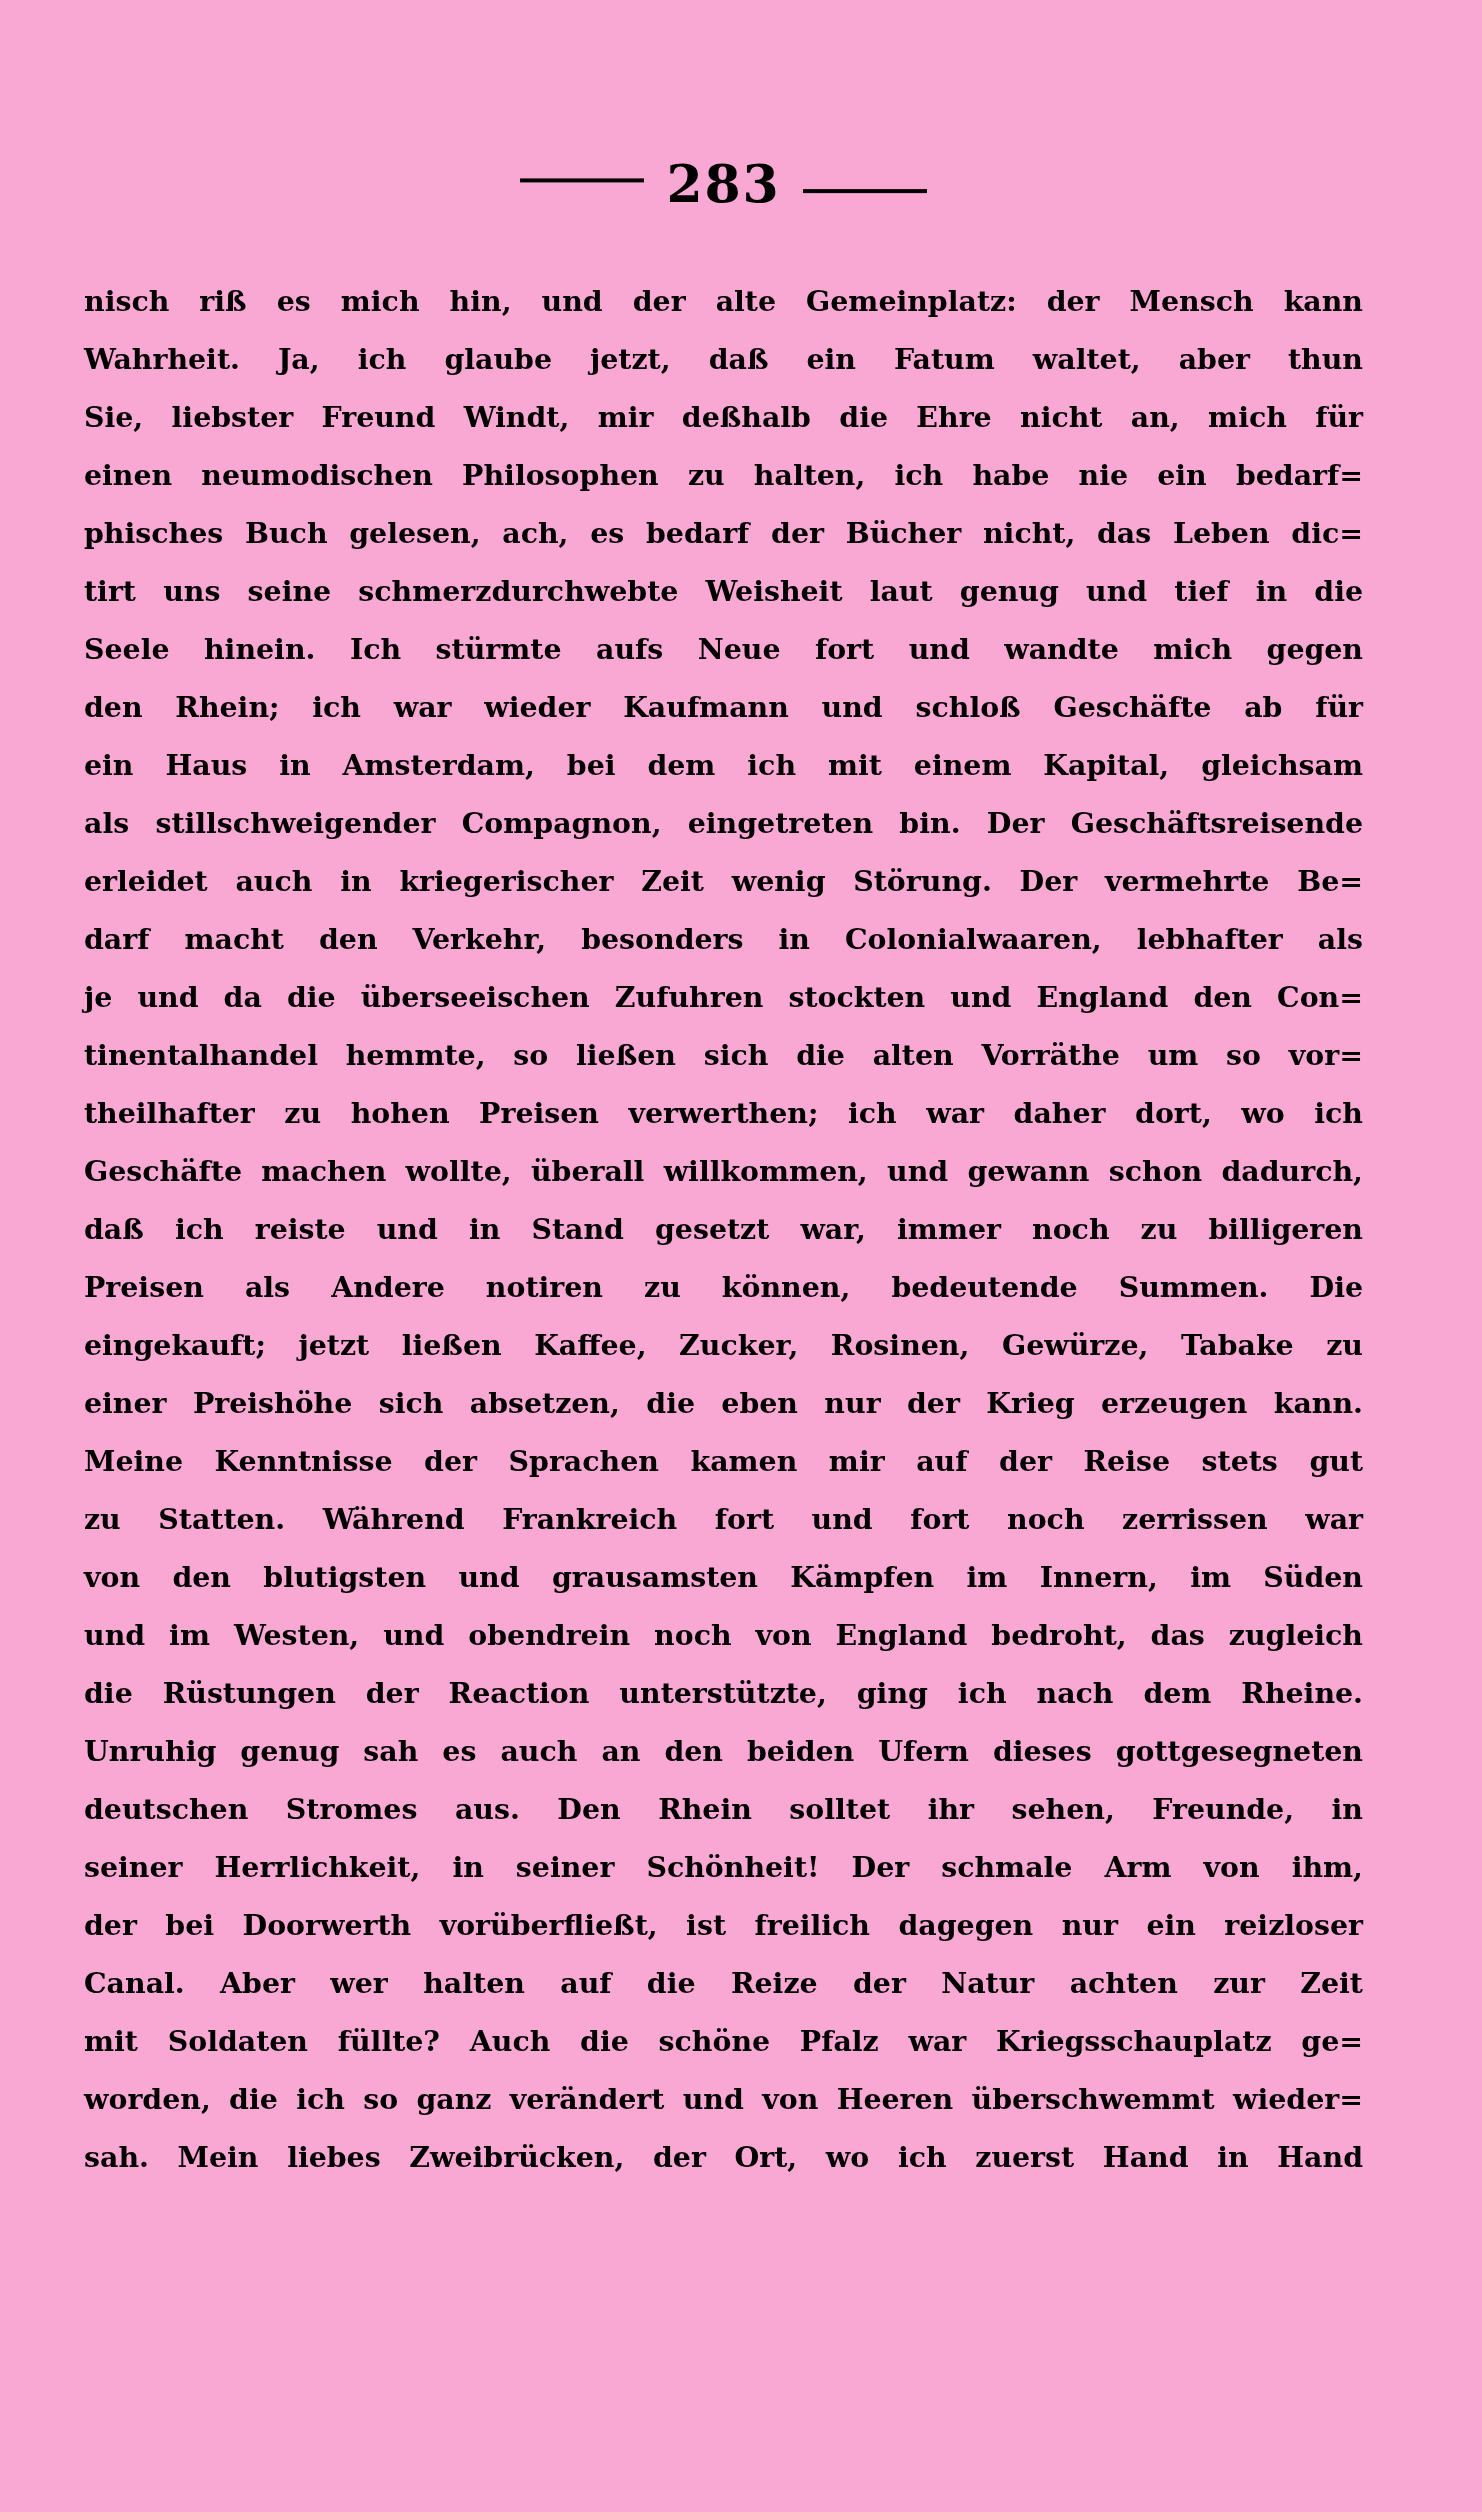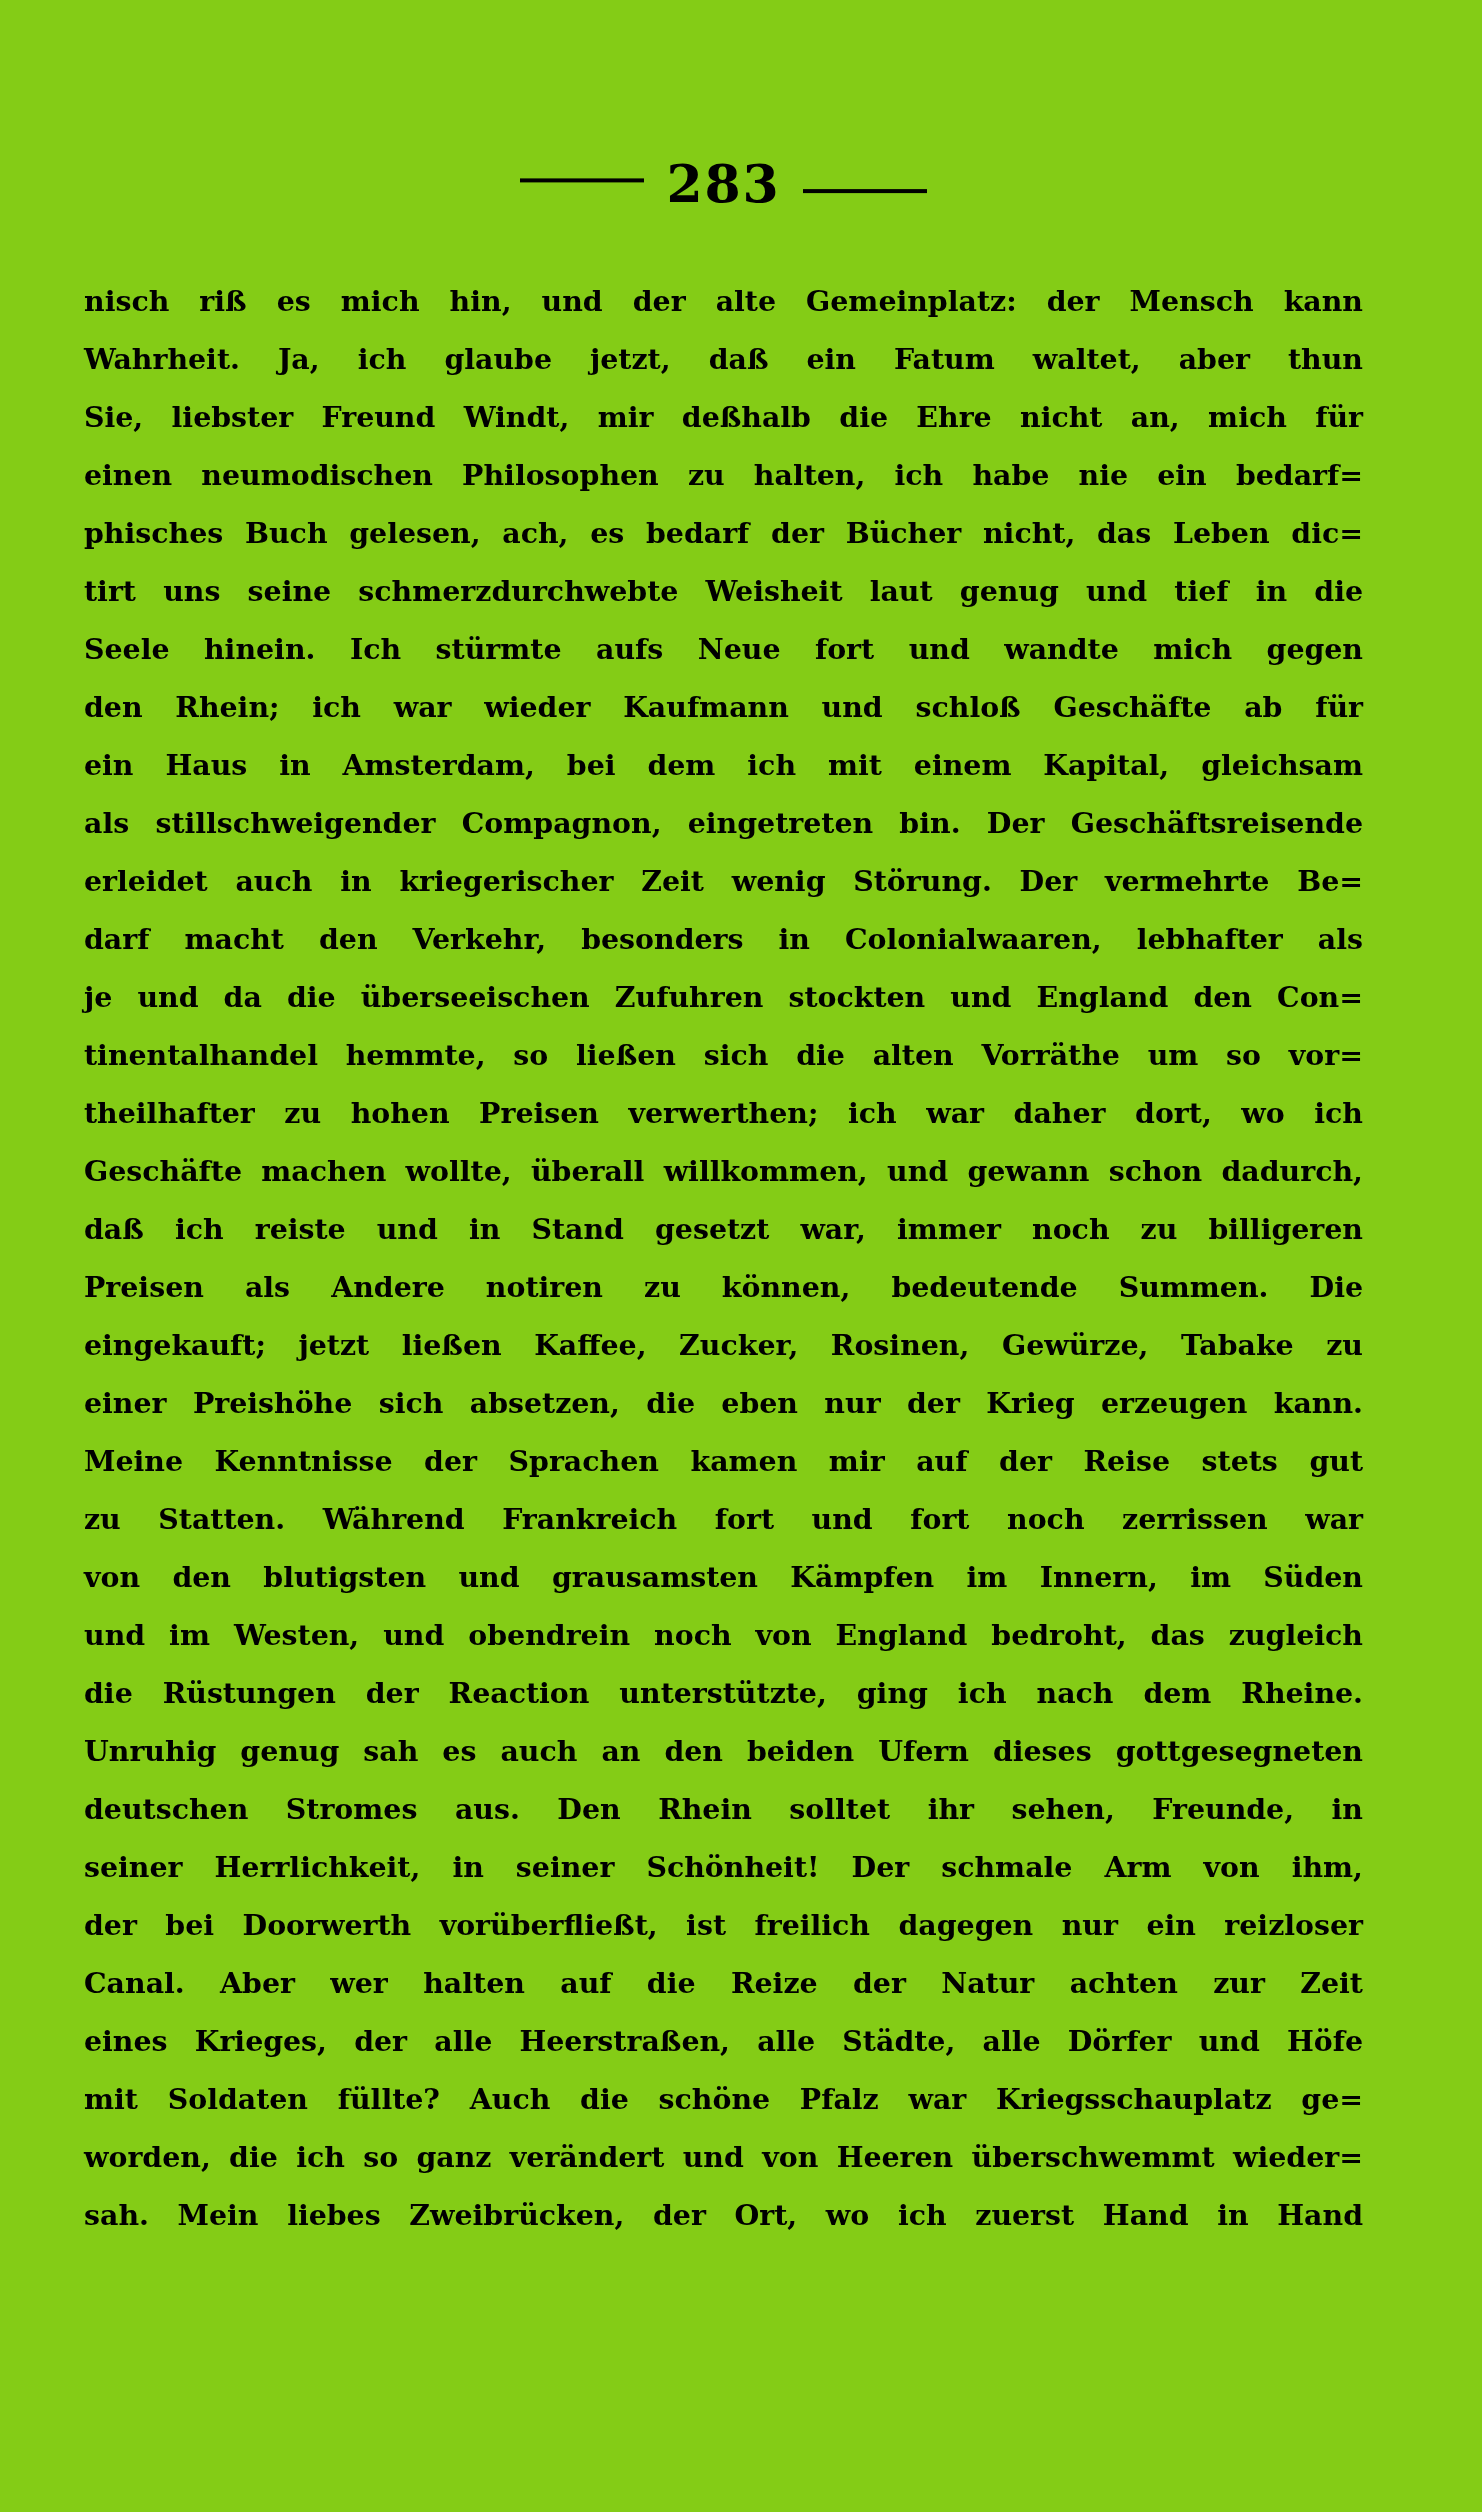--- a/index.html
+++ b/index.html
@@ -4,21 +4,21 @@
 <style>
   html, body {
     margin: 0;
     padding: 0;
     background: #ffffff;
   }
   .page {
     position: relative;
     width: 1483px;
     height: 2512px;
-    background: #84cc16;
+    background: #f9a8d4;
     color: #000000;
     font-family: "DejaVu Serif", serif;
     overflow: hidden;
   }
   .page-header {
     position: absolute;
     top: 158px;
     left: 84px;
     width: 1279px;
     display: flex;
@@ -92,20 +92,19 @@
       <div class="line">Meine Kenntnisse der Sprachen kamen mir auf der Reise stets gut</div>
       <div class="line">zu Statten. Während Frankreich fort und fort noch zerrissen war</div>
       <div class="line">von den blutigsten und grausamsten Kämpfen im Innern, im Süden</div>
       <div class="line">und im Westen, und obendrein noch von England bedroht, das zugleich</div>
       <div class="line">die Rüstungen der Reaction unterstützte, ging ich nach dem Rheine.</div>
       <div class="line">Unruhig genug sah es auch an den beiden Ufern dieses gottgesegneten</div>
       <div class="line">deutschen Stromes aus. Den Rhein solltet ihr sehen, Freunde, in</div>
       <div class="line">seiner Herrlichkeit, in seiner Schönheit! Der schmale Arm von ihm,</div>
       <div class="line">der bei Doorwerth vorüberfließt, ist freilich dagegen nur ein reizloser</div>
       <div class="line">Canal. Aber wer halten auf die Reize der Natur achten zur Zeit</div>
-      <div class="line">eines Krieges, der alle Heerstraßen, alle Städte, alle Dörfer und Höfe</div>
       <div class="line">mit Soldaten füllte? Auch die schöne Pfalz war Kriegsschauplatz ge=</div>
       <div class="line">worden, die ich so ganz verändert und von Heeren überschwemmt wieder=</div>
       <div class="line">sah. Mein liebes Zweibrücken, der Ort, wo ich zuerst Hand in Hand</div>
     </div>
 
 </div>
 
 
 </body></html>

